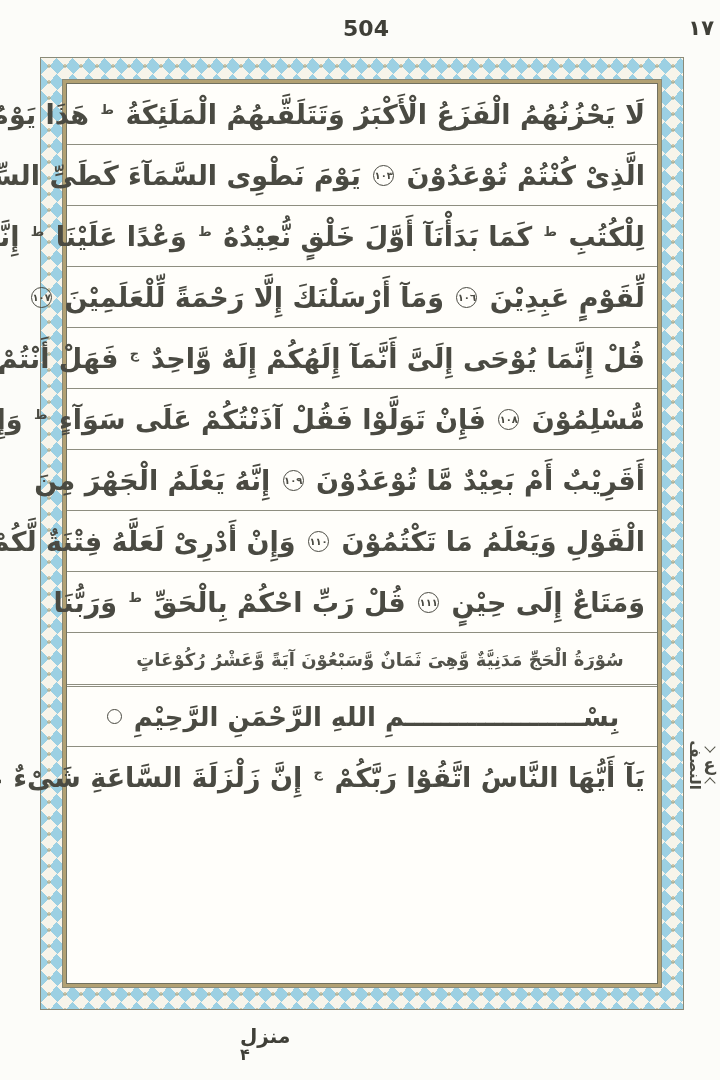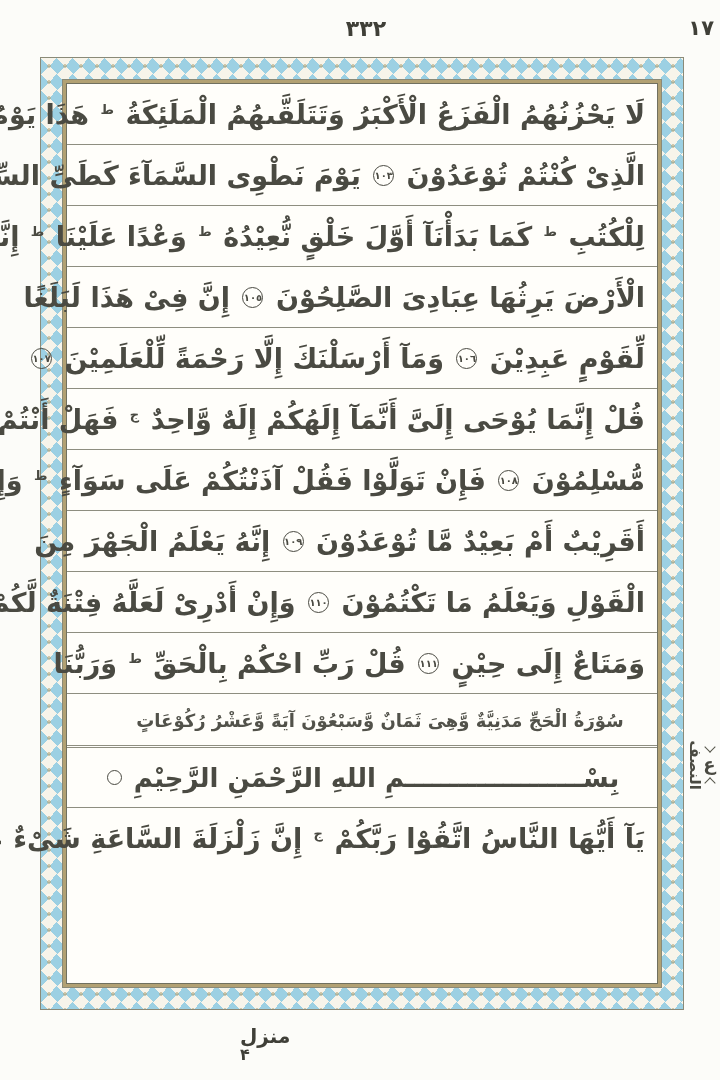--- a/index.html
+++ b/index.html
@@ -99,30 +99,29 @@
   .manzil-word{font-size:20px;}
   .manzil-num{font-size:16px;position:relative;top:-6px;}
 </style>
 </head>
 <body>
 
 <div class="header">
   <div class="juz-label">
     <span>١٧</span>
   </div>
-  <div class="page-number">٣٣٢</div>
+  <div class="page-number">504</div>
 </div>
 
 <div class="frame">
   <div class="frame-inner">
     <div class="mushaf">
         <div class="line s-justify r-single"><span>لَا يَحْزُنُهُمُ الْفَزَعُ الْأَكْبَرُ وَتَتَلَقَّىهُمُ الْمَلَئِكَةُ</span> <span class="pause">ط</span> <span>هَذَا يَوْمُكُمُ</span></div>
         <div class="line s-justify r-single"><span>الَّذِىْ كُنْتُمْ تُوْعَدُوْنَ</span> <span class="ayah">١٠٣</span> <span>يَوْمَ نَطْوِى السَّمَآءَ كَطَىِّ السِّجِلِّ</span></div>
         <div class="line s-justify r-single"><span>لِلْكُتُبِ</span> <span class="pause">ط</span> <span>كَمَا بَدَأْنَآ أَوَّلَ خَلْقٍ نُّعِيْدُهُ</span> <span class="pause">ط</span> <span>وَعْدًا عَلَيْنَا</span> <span class="pause">ط</span> <span>إِنَّا كُنَّا</span></div>
-        <div class="line s-justify r-single"><span>الْأَرْضَ يَرِثُهَا عِبَادِىَ الصَّلِحُوْنَ</span> <span class="ayah">١٠٥</span> <span>إِنَّ فِىْ هَذَا لَبَلَغًا</span></div>
         <div class="line s-justify r-single"><span>لِّقَوْمٍ عَبِدِيْنَ</span> <span class="ayah">١٠٦</span> <span>وَمَآ أَرْسَلْنَكَ إِلَّا رَحْمَةً لِّلْعَلَمِيْنَ</span> <span class="ayah">١٠٧</span></div>
         <div class="line s-justify r-single"><span>قُلْ إِنَّمَا يُوْحَى إِلَىَّ أَنَّمَآ إِلَهُكُمْ إِلَهٌ وَّاحِدٌ</span> <span class="pause">ج</span> <span>فَهَلْ أَنْتُمْ</span></div>
         <div class="line s-justify r-single"><span>مُّسْلِمُوْنَ</span> <span class="ayah">١٠٨</span> <span>فَإِنْ تَوَلَّوْا فَقُلْ آذَنْتُكُمْ عَلَى سَوَآءٍ</span> <span class="pause">ط</span> <span>وَإِنْ أَدْرِىْ</span></div>
         <div class="line s-justify r-single"><span>أَقَرِيْبٌ أَمْ بَعِيْدٌ مَّا تُوْعَدُوْنَ</span> <span class="ayah">١٠٩</span> <span>إِنَّهُ يَعْلَمُ الْجَهْرَ مِنَ</span></div>
         <div class="line s-justify r-single"><span>الْقَوْلِ وَيَعْلَمُ مَا تَكْتُمُوْنَ</span> <span class="ayah">١١٠</span> <span>وَإِنْ أَدْرِىْ لَعَلَّهُ فِتْنَةٌ لَّكُمْ</span></div>
         <div class="line s-justify r-single"><span>وَمَتَاعٌ إِلَى حِيْنٍ</span> <span class="ayah">١١١</span> <span>قُلْ رَبِّ احْكُمْ بِالْحَقِّ</span> <span class="pause">ط</span> <span>وَرَبُّنَا</span></div>
         <div class="line s-surah r-double"><span>سُوْرَةُ الْحَجِّ مَدَنِيَّةٌ وَّهِىَ ثَمَانٌ وَّسَبْعُوْنَ آيَةً وَّعَشْرُ رُكُوْعَاتٍ</span></div>
         <div class="line s-bismillah r-single"><span>بِسْــــــــــــــــــــمِ اللهِ الرَّحْمَنِ الرَّحِيْمِ</span> <span class="ayah"></span></div>
         <div class="line s-last"><span>يَآ أَيُّهَا النَّاسُ اتَّقُوْا رَبَّكُمْ</span> <span class="pause">ج</span> <span>إِنَّ زَلْزَلَةَ السَّاعَةِ شَىْءٌ عَظِيْمٌ</span> </div>
       </div>

